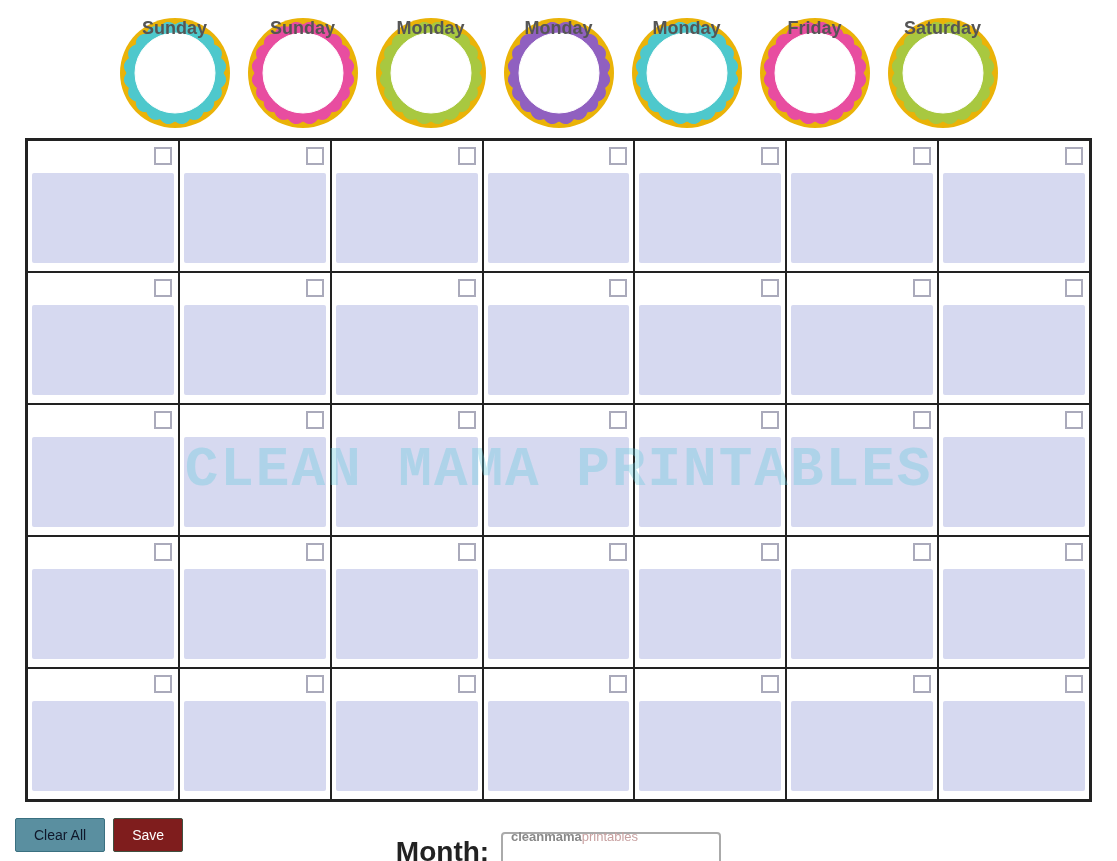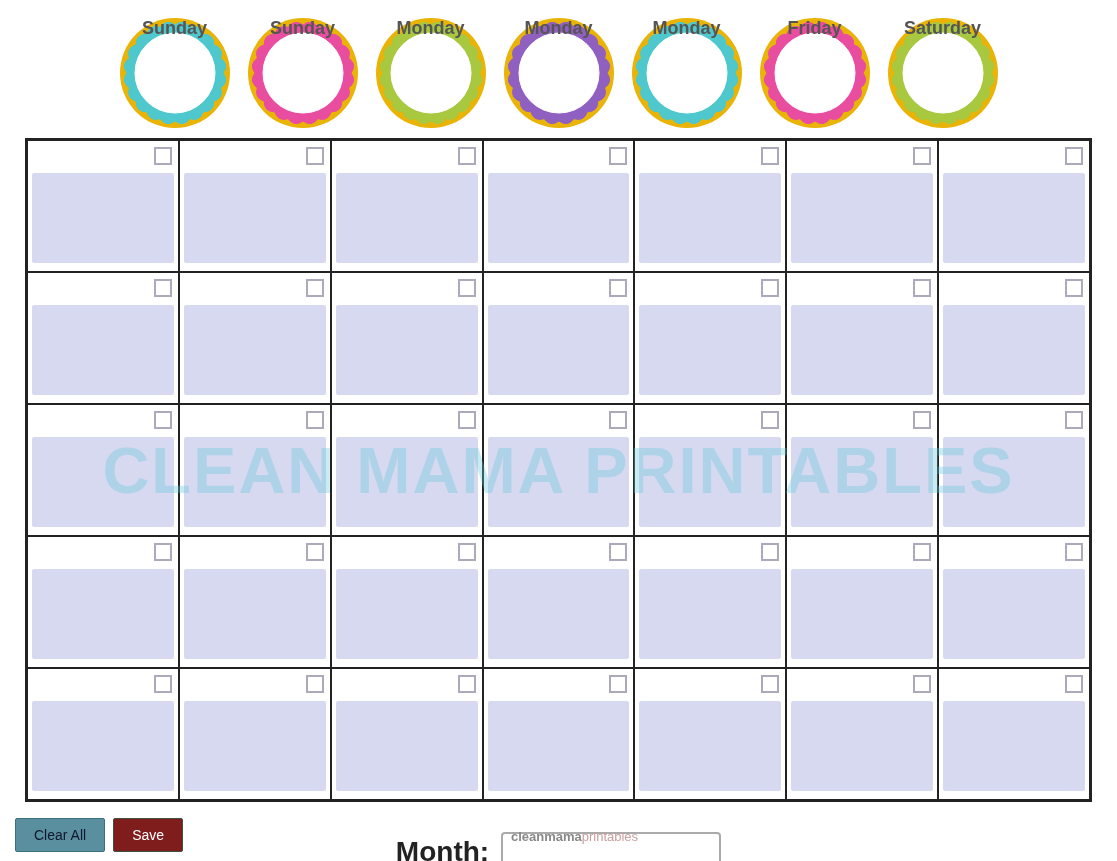--- a/index.html
+++ b/index.html
@@ -98,22 +98,22 @@
       width: 100%;
       border-radius: 2px;
     }
 
     
     .watermark {
       position: absolute;
       top: 50%;
       left: 50%;
       transform: translate(-50%, -50%);
-      font-size: 65px;
-      font-family: Liberation Sans, sans-serif;
+      font-size: 56px;
+      font-family: Liberation Mono, monospace;
       color: rgba(100, 200, 220, 0.35);
       white-space: nowrap;
       pointer-events: none;
       z-index: 10;
       font-weight: bold;
       letter-spacing: 2px;
     }
 
     .calendar-container {
       position: relative;

